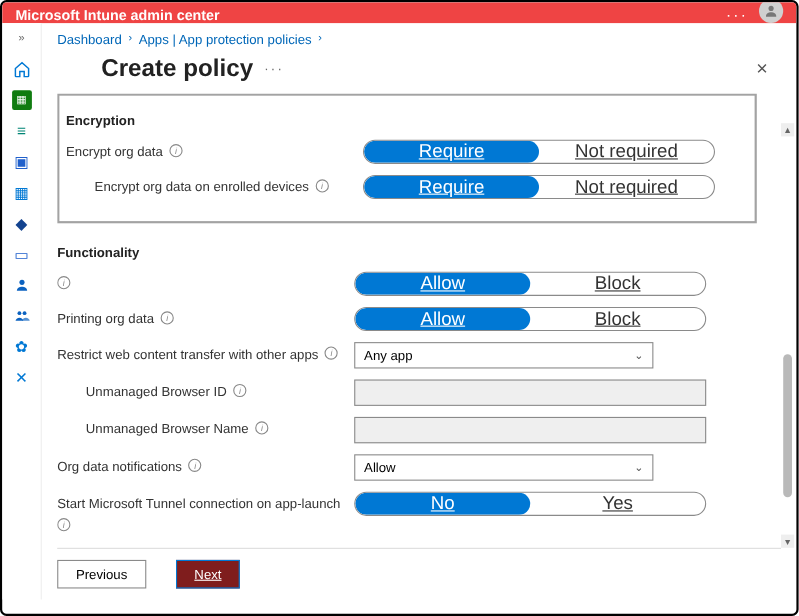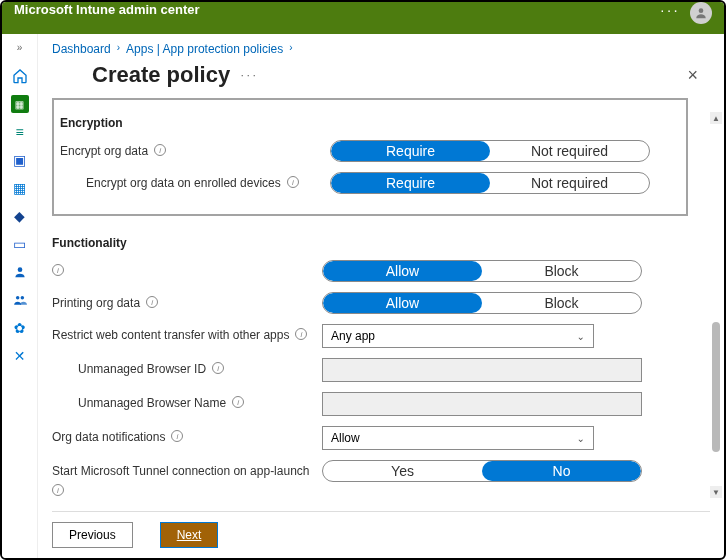--- a/index.html
+++ b/index.html
@@ -1,18 +1,18 @@
 <!DOCTYPE html>
 <html><head>
 <meta charset="utf-8">
 <style>
 * { box-sizing: border-box; margin: 0; padding: 0; font-family: "Segoe UI", Arial, sans-serif; }
 body { background: #fff; width: 726px; height: 560px; overflow: hidden; border: 2px solid #000; border-radius: 6px; position: relative; }
 
-.titlebar { background: #4d7c0f; height: 32px; display: flex; align-items: flex-start; padding: 0 12px; color: #fff; }
+.titlebar { background: #ef4444; height: 19px; display: flex; align-items: flex-end; padding: 0 12px; color: #fff; }
 .titlebar-title { font-size: 13px; font-weight: 600; flex: 1; }
 .titlebar-dots { font-size: 14px; letter-spacing: 2px; margin-right: 10px; }
 .avatar { width: 22px; height: 22px; border-radius: 50%; background: #d0d0d0; display: flex; align-items: center; justify-content: center; color: #555; }
 
 .shell { display: flex; height: calc(100% - 32px); }
 
 .sidebar { width: 36px; background: #fff; border-right: 1px solid #eee; display: flex; flex-direction: column; align-items: center; padding-top: 8px; gap: 10px; }
 .sidebar .chev { font-size: 10px; color: #666; margin-bottom: 4px; }
 .side-icon { width: 18px; height: 18px; display: flex; align-items: center; justify-content: center; font-size: 14px; cursor: pointer; }
 .c-blue { color: #0078d4; }
@@ -42,35 +42,35 @@
 .highlight-box { border: 2px solid #a3a3a3; padding: 6px 6px 10px 6px; margin-bottom: 20px; }
 
 .row { display: flex; align-items: flex-start; margin-bottom: 10px; }
 .row-label { width: 270px; font-size: 12px; color: #333; display: flex; align-items: flex-start; gap: 6px; flex-wrap: wrap; padding-top: 4px; }
 .row-label.indent { padding-left: 26px; }
 .row-control { flex: 1; }
 
 .info-ic { display: inline-flex; width: 12px; height: 12px; border: 1px solid #888; border-radius: 50%; align-items: center; justify-content: center; font-size: 8px; color: #888; font-style: italic; cursor: pointer; }
 
 .segseg { display: flex; border: 1px solid #8a8a8a; border-radius: 999px; overflow: hidden; height: 22px; width: 320px; }
-.segseg .opt { flex: 1; font-size: 14px; display: flex; align-items: center; justify-content: center; cursor: pointer; color: #333; }
+.segseg .opt { flex: 1; font-size: 17px; display: flex; align-items: center; justify-content: center; cursor: pointer; color: #333; text-decoration: underline; }
 .segseg .opt.sel { background: #0078d4; color: #fff; border-radius: 999px; }
 
 .dd { width: 272px; height: 24px; border: 1px solid #8a8a8a; font-size: 12px; padding: 0 8px; display: flex; align-items: center; justify-content: space-between; background: #fff; cursor: pointer; }
 .dd .chev { font-size: 10px; color: #555; }
 
 .txt { width: 320px; height: 24px; border: 1px solid #8a8a8a; background: #efefef; font-size: 12px; padding: 0 6px; }
 
 .scroll-track { position: absolute; right: 2px; top: 110px; bottom: 60px; width: 12px; }
 .scroll-btn { width: 12px; height: 12px; background: #eee; color: #666; font-size: 8px; display: flex; align-items: center; justify-content: center; cursor: pointer; }
 .scroll-thumb { position: absolute; left: 2px; top: 210px; width: 8px; height: 130px; background: #b9b9b9; border-radius: 4px; cursor: pointer; }
 
 .footer { border-top: 1px solid #ddd; padding: 10px 0; display: flex; gap: 27px; }
 .btn { font-size: 12px; padding: 5px 16px; border: 1px solid #8a8a8a; background: #fff; cursor: pointer; }
-.btn.primary { background: #a16207; color: #fff; border-color: #0078d4; text-decoration: underline; }
+.btn.primary { background: #7f1d1d; color: #fff; border-color: #0078d4; text-decoration: underline; }
 </style>
 </head>
 <body>
 
 <div class="titlebar">
   <span class="titlebar-title">Microsoft Intune admin center</span>
   <span class="titlebar-dots">···</span>
   <span class="avatar">
     <svg width="14" height="14" viewBox="0 0 24 24" fill="#777">
         <circle cx="12" cy="8" r="4"></circle>
@@ -231,22 +231,22 @@
           </div>
         </div>
 
         <div class="row">
           <div class="row-label">
             <span>Start Microsoft Tunnel connection on app-launch</span>
             <span class="info-ic">i</span>
           </div>
           <div class="row-control">
             <div class="segseg">
+              <div class="opt sel">No</div>
               <div class="opt">Yes</div>
-              <div class="opt sel">No</div>
             </div>
           </div>
         </div>
 
       </div>
     </div>
 
     <div class="footer">
       <button class="btn">Previous</button>
       <button class="btn primary">Next</button>

